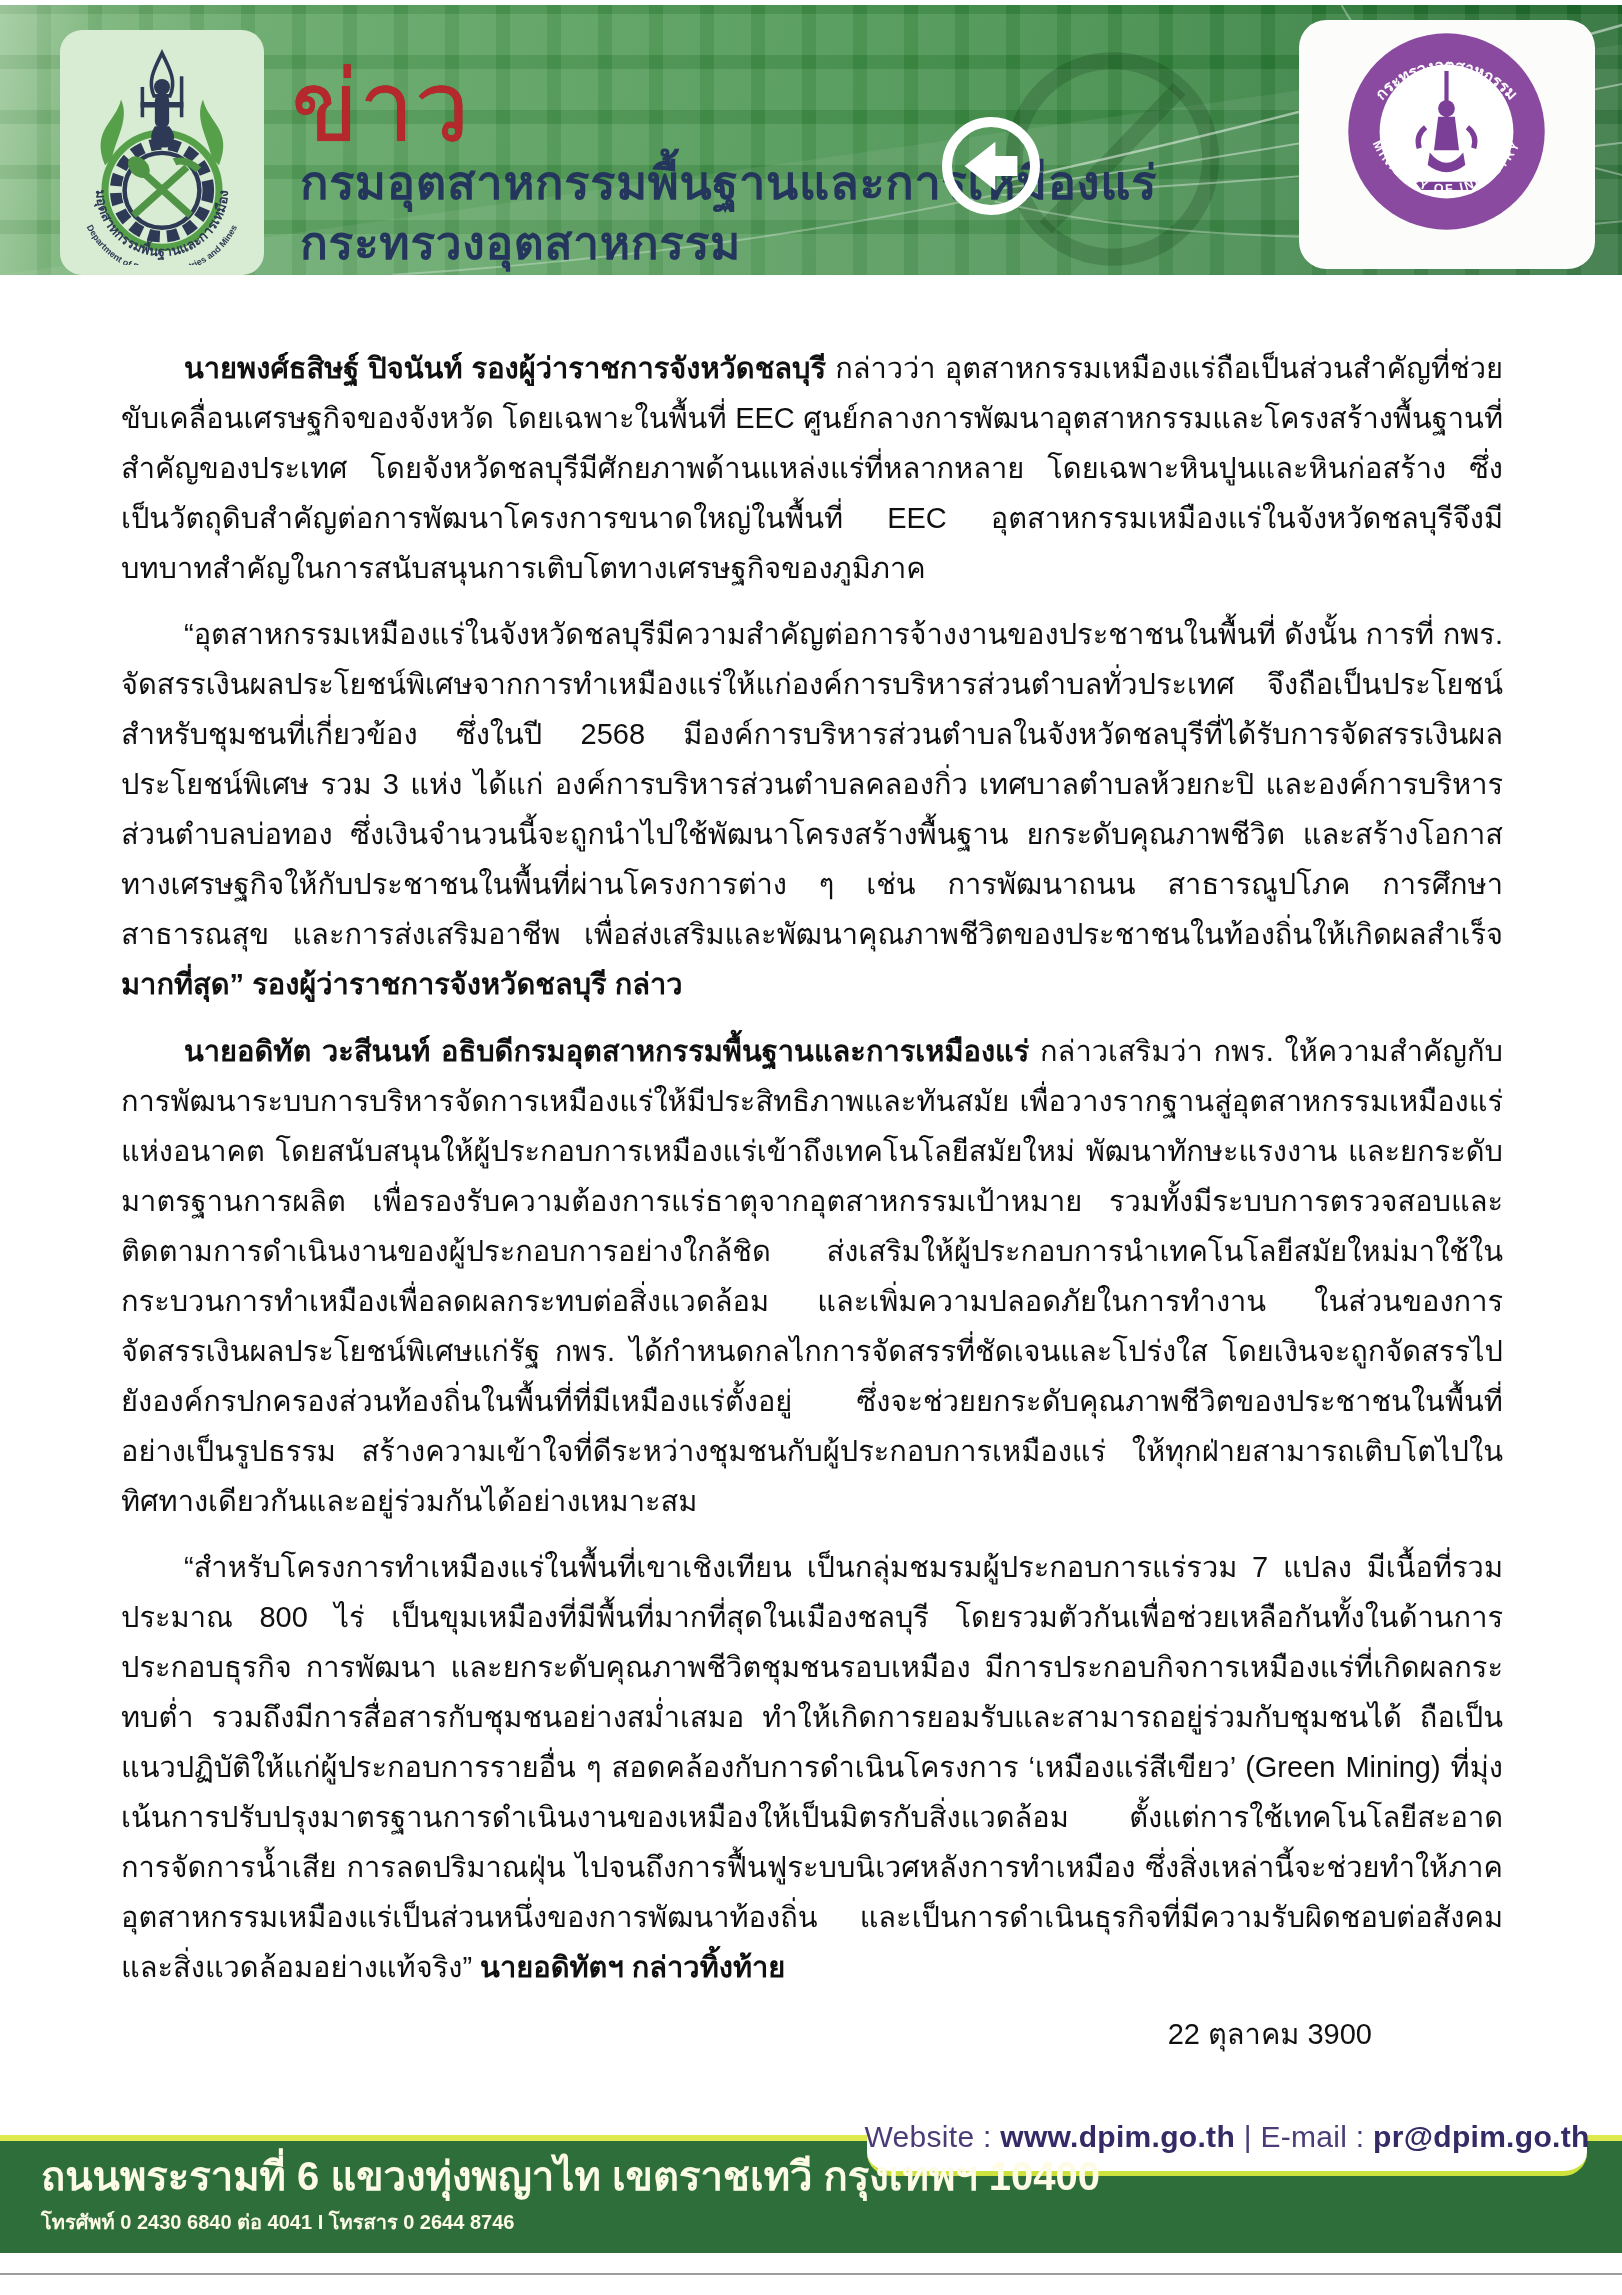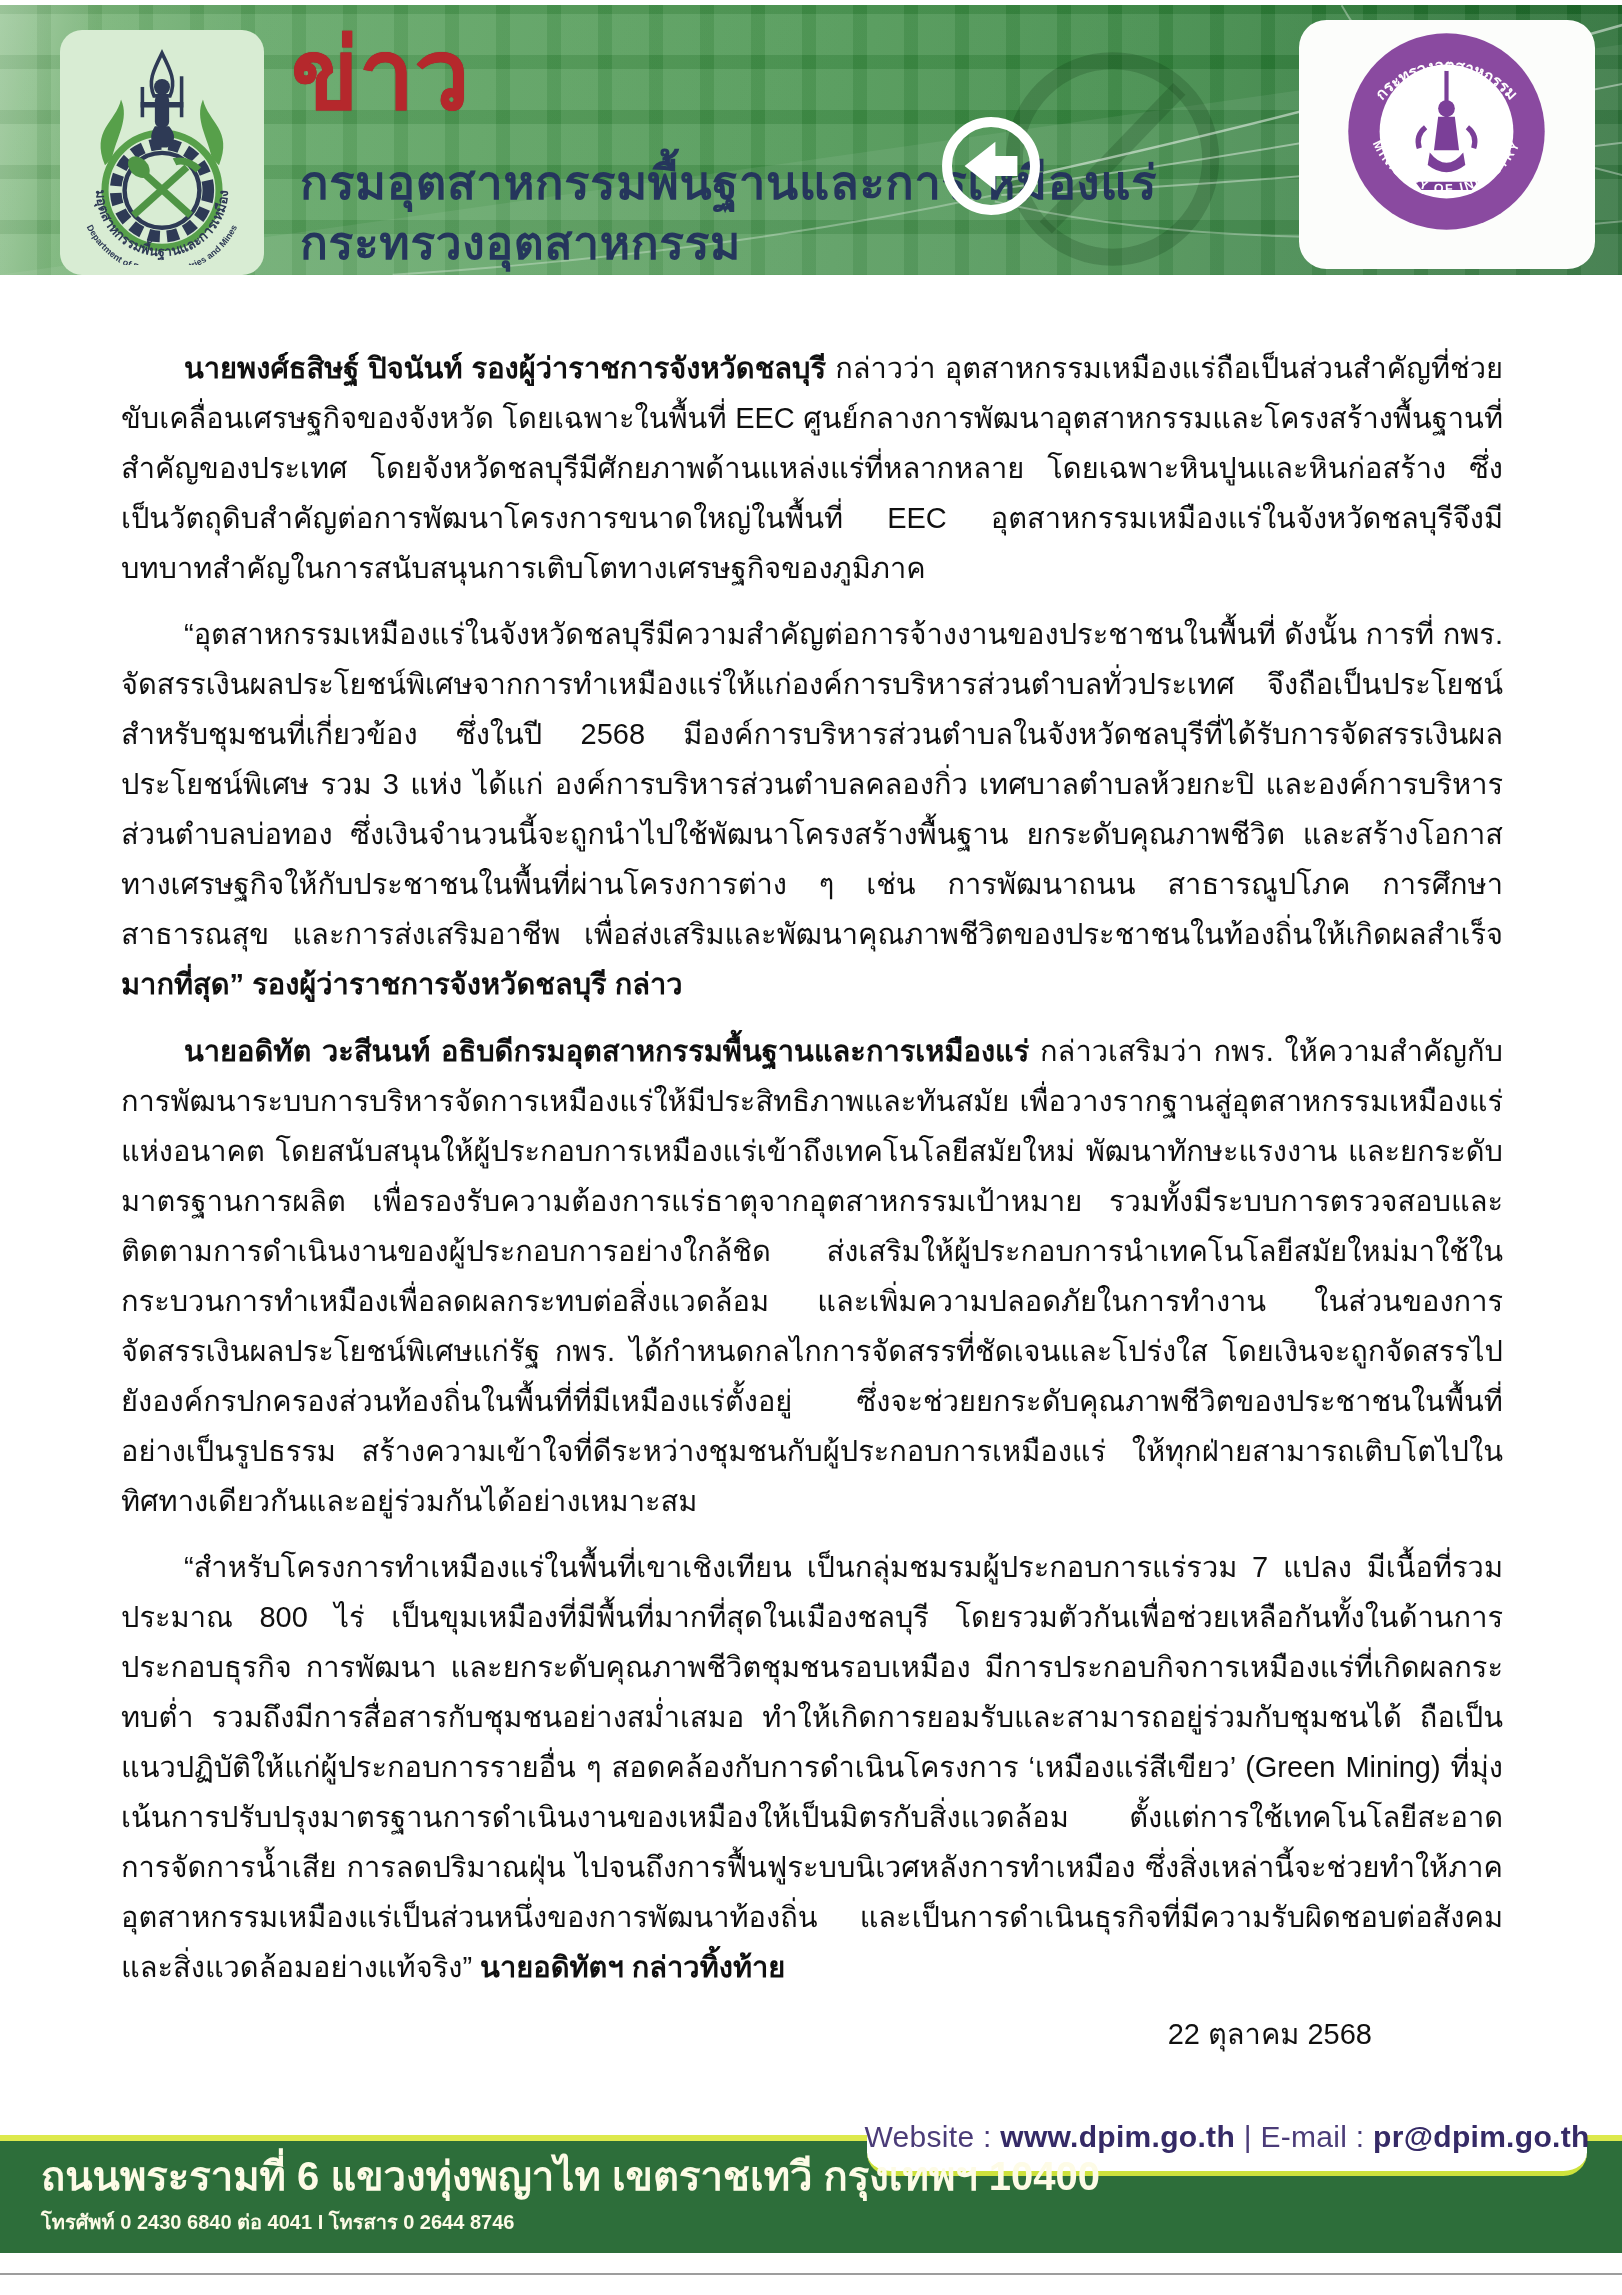--- a/index.html
+++ b/index.html
@@ -20,22 +20,22 @@
       repeating-linear-gradient(0deg, rgba(255,255,255,0.08) 0 41px, rgba(0,40,10,0.05) 41px 55px),
       repeating-linear-gradient(90deg, rgba(255,255,255,0.07) 0 37px, rgba(0,40,10,0.04) 37px 51px);
   }
   .header-deco{position:absolute;inset:0;}
   .logo-panel{
     position:absolute;left:60px;top:25px;width:204px;height:245px;
     background:#d8ecd3;border-radius:22px;
   }
   .dpim-emblem{position:absolute;left:3.9px;top:9.2px;width:196px;height:226px;}
   .news-label{
-    position:absolute;left:291px;top:20px;
-    font-size:99px;font-weight:700;color:#b5282c;line-height:1;
+    position:absolute;left:291px;top:52px;
+    font-size:99px;font-weight:400;color:#b5282c;line-height:1;
     text-shadow:0 0 0.7px #8f1f22;
   }
   .dept-line{
     position:absolute;left:300px;top:154px;
     font-size:47px;font-weight:700;color:#25365c;line-height:1;letter-spacing:0.7px;
   }
   .ministry-line{
     position:absolute;left:300px;top:215px;
     font-size:46px;font-weight:700;color:#25365c;line-height:1;letter-spacing:0.7px;
   }
@@ -172,21 +172,21 @@
     </div>
   </header>
 
   <main class="body">
     <div>
         <p class="para"><span class="b">นายพงศ์ธสิษฐ์ ปิจนันท์ รองผู้ว่าราชการจังหวัดชลบุรี</span><span> กล่าวว่า อุตสาหกรรมเหมืองแร่ถือเป็นส่วนสำคัญที่ช่วยขับเคลื่อนเศรษฐกิจของจังหวัด โดยเฉพาะในพื้นที่ EEC ศูนย์กลางการพัฒนาอุตสาหกรรมและโครงสร้างพื้นฐานที่สำคัญของประเทศ โดยจังหวัดชลบุรีมีศักยภาพด้านแหล่งแร่ที่หลากหลาย โดยเฉพาะหินปูนและหินก่อสร้าง ซึ่งเป็นวัตถุดิบสำคัญต่อการพัฒนาโครงการขนาดใหญ่ในพื้นที่ EEC อุตสาหกรรมเหมืองแร่ในจังหวัดชลบุรีจึงมีบทบาทสำคัญในการสนับสนุนการเติบโตทางเศรษฐกิจของภูมิภาค</span></p>
         <p class="para"><span>“อุตสาหกรรมเหมืองแร่ในจังหวัดชลบุรีมีความสำคัญต่อการจ้างงานของประชาชนในพื้นที่ ดังนั้น การที่ กพร. จัดสรรเงินผลประโยชน์พิเศษจากการทำเหมืองแร่ให้แก่องค์การบริหารส่วนตำบลทั่วประเทศ จึงถือเป็นประโยชน์สำหรับชุมชนที่เกี่ยวข้อง ซึ่งในปี 2568 มีองค์การบริหารส่วนตำบลในจังหวัดชลบุรีที่ได้รับการจัดสรรเงินผลประโยชน์พิเศษ รวม 3 แห่ง ได้แก่ องค์การบริหารส่วนตำบลคลองกิ่ว เทศบาลตำบลห้วยกะปิ และองค์การบริหารส่วนตำบลบ่อทอง ซึ่งเงินจำนวนนี้จะถูกนำไปใช้พัฒนาโครงสร้างพื้นฐาน ยกระดับคุณภาพชีวิต และสร้างโอกาสทางเศรษฐกิจให้กับประชาชนในพื้นที่ผ่านโครงการต่าง ๆ เช่น การพัฒนาถนน สาธารณูปโภค การศึกษา สาธารณสุข และการส่งเสริมอาชีพ เพื่อส่งเสริมและพัฒนาคุณภาพชีวิตของประชาชนในท้องถิ่นให้เกิดผลสำเร็จ</span><span class="b">มากที่สุด” รองผู้ว่าราชการจังหวัดชลบุรี กล่าว</span></p>
         <p class="para"><span class="b">นายอดิทัต วะสีนนท์ อธิบดีกรมอุตสาหกรรมพื้นฐานและการเหมืองแร่</span><span> กล่าวเสริมว่า กพร. ให้ความสำคัญกับการพัฒนาระบบการบริหารจัดการเหมืองแร่ให้มีประสิทธิภาพและทันสมัย เพื่อวางรากฐานสู่อุตสาหกรรมเหมืองแร่แห่งอนาคต โดยสนับสนุนให้ผู้ประกอบการเหมืองแร่เข้าถึงเทคโนโลยีสมัยใหม่ พัฒนาทักษะแรงงาน และยกระดับมาตรฐานการผลิต เพื่อรองรับความต้องการแร่ธาตุจากอุตสาหกรรมเป้าหมาย รวมทั้งมีระบบการตรวจสอบและติดตามการดำเนินงานของผู้ประกอบการอย่างใกล้ชิด ส่งเสริมให้ผู้ประกอบการนำเทคโนโลยีสมัยใหม่มาใช้ในกระบวนการทำเหมืองเพื่อลดผลกระทบต่อสิ่งแวดล้อม และเพิ่มความปลอดภัยในการทำงาน ในส่วนของการจัดสรรเงินผลประโยชน์พิเศษแก่รัฐ กพร. ได้กำหนดกลไกการจัดสรรที่ชัดเจนและโปร่งใส โดยเงินจะถูกจัดสรรไปยังองค์กรปกครองส่วนท้องถิ่นในพื้นที่ที่มีเหมืองแร่ตั้งอยู่ ซึ่งจะช่วยยกระดับคุณภาพชีวิตของประชาชนในพื้นที่อย่างเป็นรูปธรรม สร้างความเข้าใจที่ดีระหว่างชุมชนกับผู้ประกอบการเหมืองแร่ ให้ทุกฝ่ายสามารถเติบโตไปในทิศทางเดียวกันและอยู่ร่วมกันได้อย่างเหมาะสม</span></p>
         <p class="para"><span>“สำหรับโครงการทำเหมืองแร่ในพื้นที่เขาเชิงเทียน เป็นกลุ่มชมรมผู้ประกอบการแร่รวม 7 แปลง มีเนื้อที่รวมประมาณ 800 ไร่ เป็นขุมเหมืองที่มีพื้นที่มากที่สุดในเมืองชลบุรี โดยรวมตัวกันเพื่อช่วยเหลือกันทั้งในด้านการประกอบธุรกิจ การพัฒนา และยกระดับคุณภาพชีวิตชุมชนรอบเหมือง มีการประกอบกิจการเหมืองแร่ที่เกิดผลกระทบต่ำ รวมถึงมีการสื่อสารกับชุมชนอย่างสม่ำเสมอ ทำให้เกิดการยอมรับและสามารถอยู่ร่วมกับชุมชนได้ ถือเป็นแนวปฏิบัติให้แก่ผู้ประกอบการรายอื่น ๆ สอดคล้องกับการดำเนินโครงการ ‘เหมืองแร่สีเขียว’ (Green Mining) ที่มุ่งเน้นการปรับปรุงมาตรฐานการดำเนินงานของเหมืองให้เป็นมิตรกับสิ่งแวดล้อม ตั้งแต่การใช้เทคโนโลยีสะอาด การจัดการน้ำเสีย การลดปริมาณฝุ่น ไปจนถึงการฟื้นฟูระบบนิเวศหลังการทำเหมือง ซึ่งสิ่งเหล่านี้จะช่วยทำให้ภาคอุตสาหกรรมเหมืองแร่เป็นส่วนหนึ่งของการพัฒนาท้องถิ่น และเป็นการดำเนินธุรกิจที่มีความรับผิดชอบต่อสังคมและสิ่งแวดล้อมอย่างแท้จริง”</span><span class="b"> นายอดิทัตฯ กล่าวทิ้งท้าย</span></p>
       </div>
-    <div class="date-line">22 ตุลาคม 2568</div>
+    <div class="date-line">22 ตุลาคม 3900</div>
   </main>
 
   <footer class="footer">
     <div class="website-tab">
       <span class="website-tab-text"><span>Website : </span><span class="b">www.dpim.go.th</span><span> | E-mail : </span><span class="b">pr@dpim.go.th</span></span>
     </div>
     <div class="footer-lines">
       <div class="footer-address">ถนนพระรามที่ 6 แขวงทุ่งพญาไท เขตราชเทวี กรุงเทพฯ 10400</div>
       <div class="footer-phone">โทรศัพท์ 0 2430 6840 ต่อ 4041   I   โทรสาร 0 2644 8746</div>
     </div>

